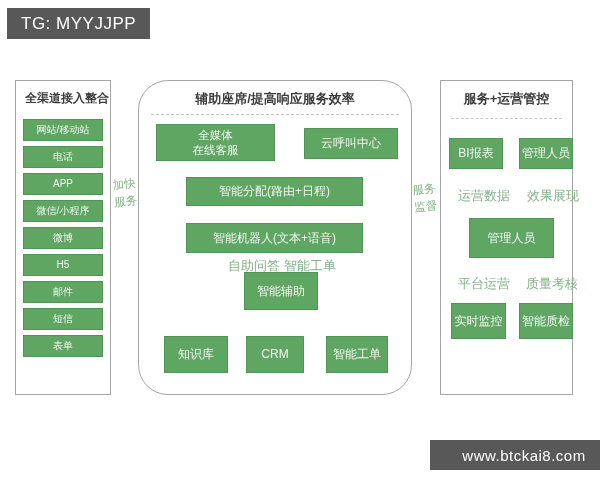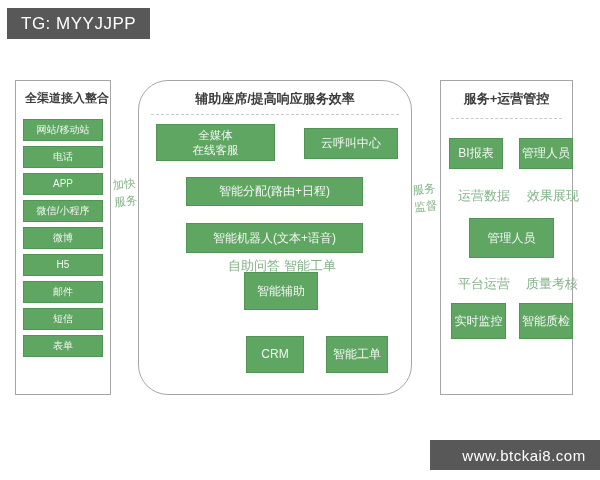--- a/index.html
+++ b/index.html
@@ -95,20 +95,21 @@
     <div class="panel-title">辅助座席/提高响应服务效率</div>
     <div class="dashed"></div>
     <div class="gbox" style="left:17px;top:43px;width:119px;height:37px;font-size:11.5px;">全媒体
 在线客服</div>
     <div class="gbox" style="left:165px;top:47px;width:94px;height:31px;">云呼叫中心</div>
     <div class="gbox" style="left:47px;top:96px;width:177px;height:29px;">智能分配(路由+日程)</div>
     <div class="gbox" style="left:47px;top:142px;width:177px;height:30px;">智能机器人(文本+语音)</div>
     <div class="glabel" style="left:89px;top:176px;">自助问答</div>
     <div class="glabel" style="left:145px;top:176px;">智能工单</div>
     <div class="gbox" style="left:105px;top:191px;width:74px;height:38px;">智能辅助</div>
+    <div class="gbox" style="left:25px;top:255px;width:64px;height:37px;">知识库</div>
     <div class="gbox" style="left:107px;top:255px;width:58px;height:37px;">CRM</div>
     <div class="gbox" style="left:187px;top:255px;width:62px;height:37px;">智能工单</div>
   </div>
 
   <div class="conn-label supervise">服务
 监督</div>
 
   <div class="panel right">
     <div class="panel-title">服务+运营管控</div>
     <div class="dashed"></div>

